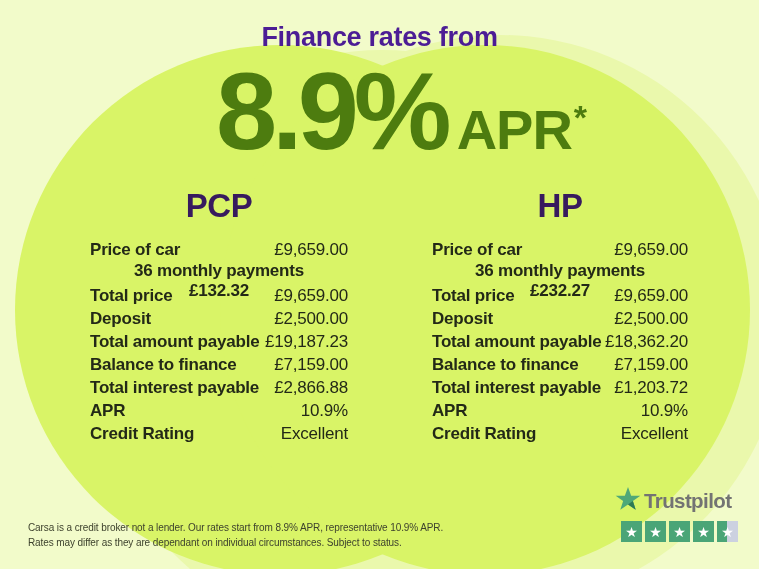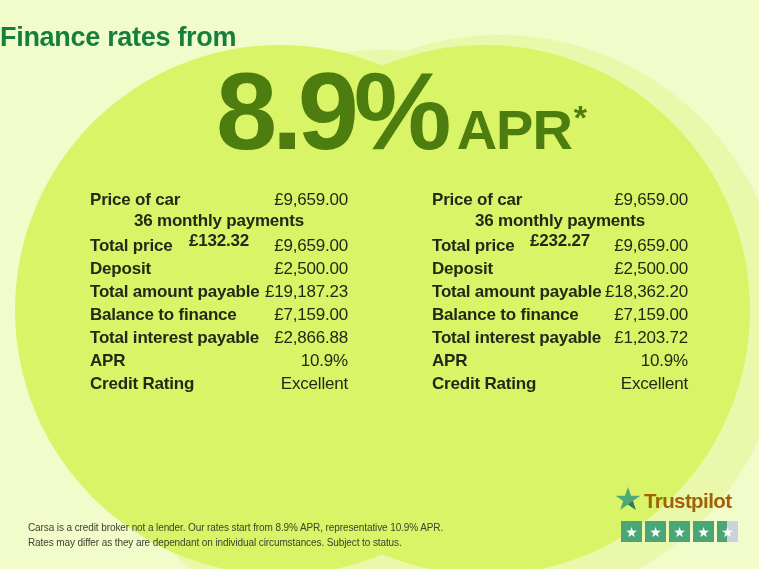--- a/index.html
+++ b/index.html
@@ -14,22 +14,22 @@
   
   .blob{position:absolute;border-radius:50%;}
   .halo-top{left:87px;top:50px;width:590px;height:590px;background:#eaf8ac;}
   .halo-right{left:215px;top:35px;width:570px;height:570px;background:#eaf8ac;}
   .blob-left{left:15px;top:45px;width:530px;height:530px;background:#d9f467;}
   .blob-right{left:220px;top:45px;width:530px;height:530px;background:#d9f467;}
 
   
   .title{
     position:absolute;top:22px;left:0;right:0;
-    font-size:27px;font-weight:bold;
-    letter-spacing:-0.3px;color:#15803d;
+    text-align:center;font-size:27px;font-weight:bold;
+    letter-spacing:-0.3px;color:#4c1d95;
   }
   .rate-line{
     position:absolute;top:56px;left:0;right:0;
     display:flex;justify-content:center;align-items:baseline;
     padding-left:44px;color:#4d7c0f;
   }
   .rate-big{font-size:110px;font-weight:bold;letter-spacing:-5px;line-height:1;}
   .rate-apr{font-size:56px;font-weight:bold;letter-spacing:-1px;margin-left:10px;}
   .rate-ast{font-size:34px;font-weight:bold;align-self:flex-start;margin-top:42px;margin-left:2px;}
 
@@ -48,21 +48,21 @@
   
   .disclaimer{
     position:absolute;left:28px;top:521px;
     font-size:10px;line-height:14.5px;letter-spacing:-0.1px;color:#3d412d;
   }
   .disclaimer div{white-space:nowrap;}
 
   
   .trustpilot{position:absolute;left:615px;top:486px;width:130px;}
   .tp-logo-row{display:flex;align-items:center;gap:3px;}
-  .tp-word{font-size:20.5px;font-weight:bold;letter-spacing:-0.6px;color:#a16207;}
+  .tp-word{font-size:20.5px;font-weight:bold;letter-spacing:-0.6px;color:#737373;}
   .tp-stars{display:flex;gap:3px;margin-top:5px;margin-left:6px;}
   .tp-box{width:21px;height:21px;background:#4aa577;
           display:flex;align-items:center;justify-content:center;}
   .tp-box span{color:#ffffff;font-size:14px;line-height:1;}
   .tp-box.half{background:linear-gradient(90deg,#4aa577 0 50%,#ccd1e0 50% 100%);}
 </style>
 </head>
 <body>
 
 <div class="canvas">
@@ -73,20 +73,21 @@
   <div class="blob blob-right"></div>
 
   <div class="title">Finance rates from</div>
   <div class="rate-line">
     <span class="rate-big">8.9%</span>
     <span class="rate-apr">APR</span>
     <span class="rate-ast">*</span>
   </div>
 
   <div class="col col-pcp">
+    <h2 class="col-h">PCP</h2>
     <div class="row">
       <span class="lbl">Price of car</span>
       <span class="val">£9,659.00</span>
     </div>
     <div class="row bold">
       <span class="lbl">36 monthly payments</span>
       <span class="val">£132.32</span>
     </div>
     <div class="row">
       <span class="lbl">Total price</span>
@@ -112,20 +113,21 @@
       <span class="lbl">APR</span>
       <span class="val">10.9%</span>
     </div>
     <div class="row">
       <span class="lbl">Credit Rating</span>
       <span class="val">Excellent</span>
     </div>
   </div>
 
   <div class="col col-hp">
+    <h2 class="col-h">HP</h2>
     <div class="row">
       <span class="lbl">Price of car</span>
       <span class="val">£9,659.00</span>
     </div>
     <div class="row bold">
       <span class="lbl">36 monthly payments</span>
       <span class="val">£232.27</span>
     </div>
     <div class="row">
       <span class="lbl">Total price</span>

